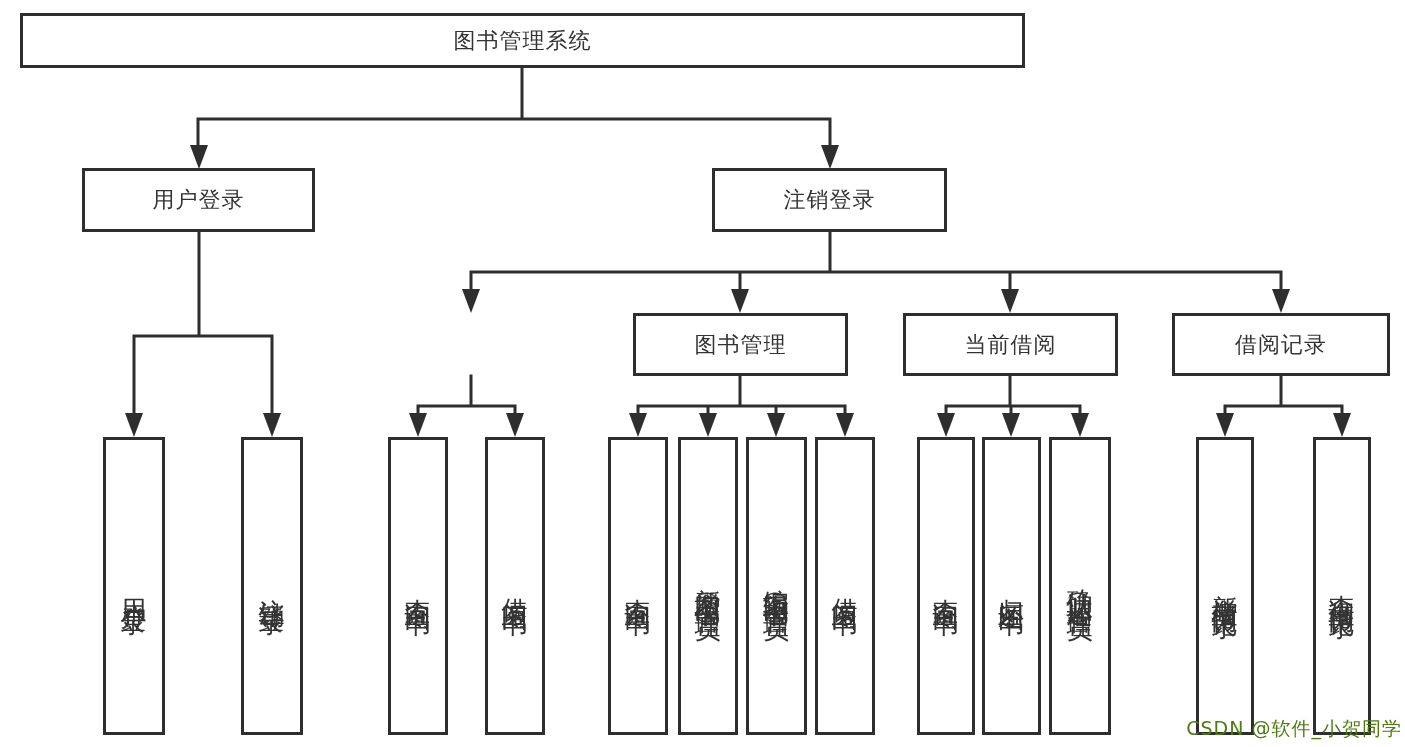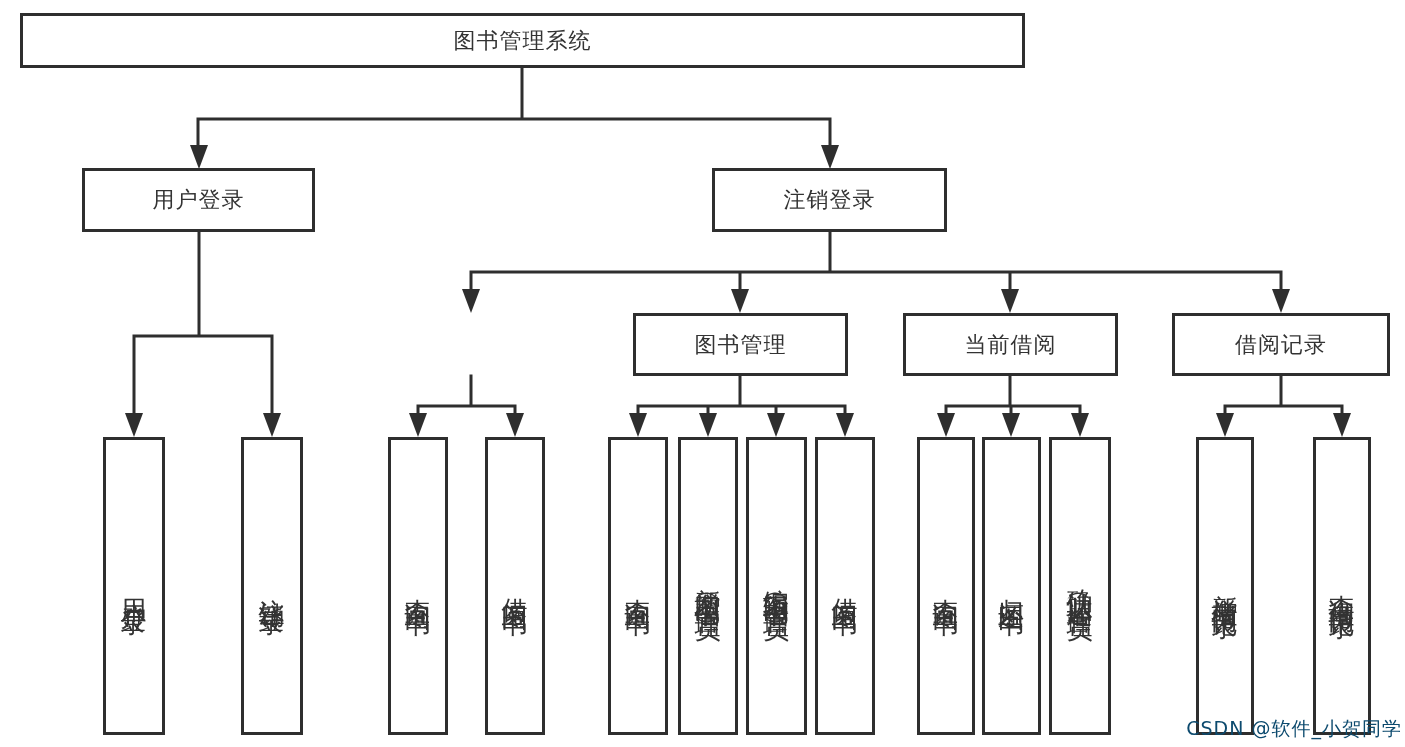--- a/index.html
+++ b/index.html
@@ -28,21 +28,21 @@
     writing-mode:vertical-rl;
     font-size:26px;
     letter-spacing:4px;
     line-height:1;
     white-space:nowrap;
   }
   .watermark{
     position:absolute;
     right:3px;bottom:5px;
     font-size:19px;
-    color:#0c4a6e;
+    color:#4d7c0f;
     letter-spacing:1px;
     z-index:2;
     white-space:nowrap;
   }
 </style>
 </head>
 <body>
 
 <div class="canvas">
 

